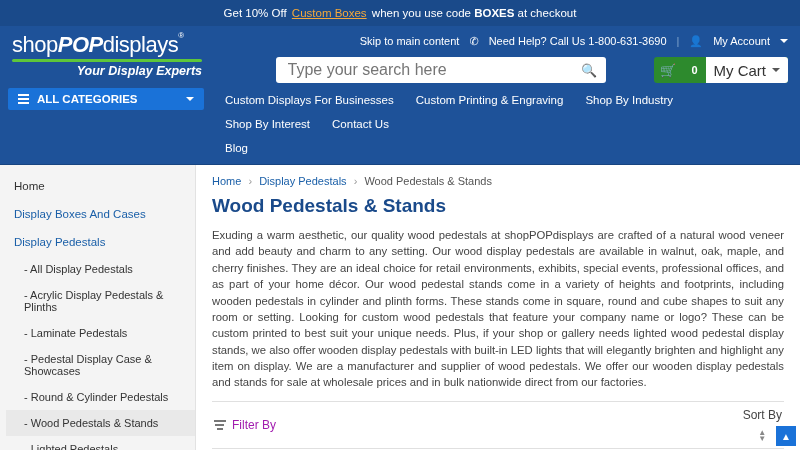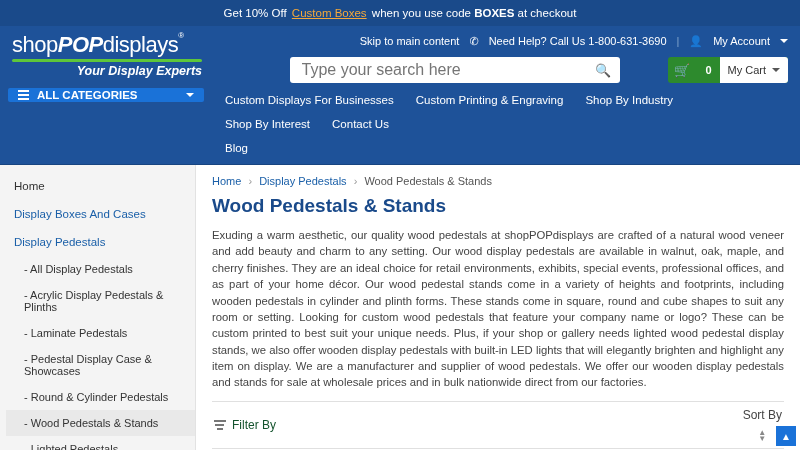--- a/index.html
+++ b/index.html
@@ -151,21 +151,21 @@
     width: 22px; height: 100%;
     display: flex; align-items: center; justify-content: center;
     color: #ffffff; font-size: 11px; font-weight: bold;
   }
   .cart-label {
     background: #ffffff;
     color: #333;
     height: 100%;
     display: flex; align-items: center;
     padding: 0 8px;
-    font-size: 11px;
+    font-size: 15px;
     gap: 6px;
   }
   .caret-down {
     width: 0; height: 0;
     border-left: 4px solid transparent;
     border-right: 4px solid transparent;
     border-top: 4px solid #555;
     display: inline-block;
   }
 
@@ -176,21 +176,21 @@
     align-items: flex-start;
     padding-bottom: 4px;
     border-bottom: 1px solid #174480;
     min-height: 50px;
   }
   .all-cats {
     width: 196px;
     flex: none;
     background: #1a72d8;
     color: #ffffff;
-    height: 14px;
+    height: 22px;
     display: flex;
     align-items: center;
     padding: 0 10px;
     font-size: 11.5px;
     font-weight: bold;
     margin-left: 8px;
     border-radius: 2px;
     gap: 8px;
   }
   .burger {
@@ -276,21 +276,21 @@
     display: flex;
     align-items: center;
     justify-content: space-between;
     border-top: 1px solid #e0e0e0;
     border-bottom: 1px solid #e0e0e0;
     padding: 6px 2px;
     margin-bottom: 10px;
   }
   .filter-by {
     display: flex; align-items: center; gap: 6px;
-    font-size: 12px; color: #14532d;
+    font-size: 12px; color: #a21caf;
   }
   .filter-icon { display: inline-flex; flex-direction: column; gap: 2px; }
   .filter-icon i { display: block; width: 12px; height: 2px; background: #777; }
   .filter-icon i:nth-child(2) { width: 9px; margin-left: 1px; }
   .filter-icon i:nth-child(3) { width: 6px; margin-left: 3px; }
   .sort-by {
     display: flex; align-items: center; gap: 8px;
     font-size: 12px; color: #444; flex-direction: column;
   }
   .spinner { display: flex; flex-direction: column; line-height: 6px; color: #888; font-size: 8px; }

